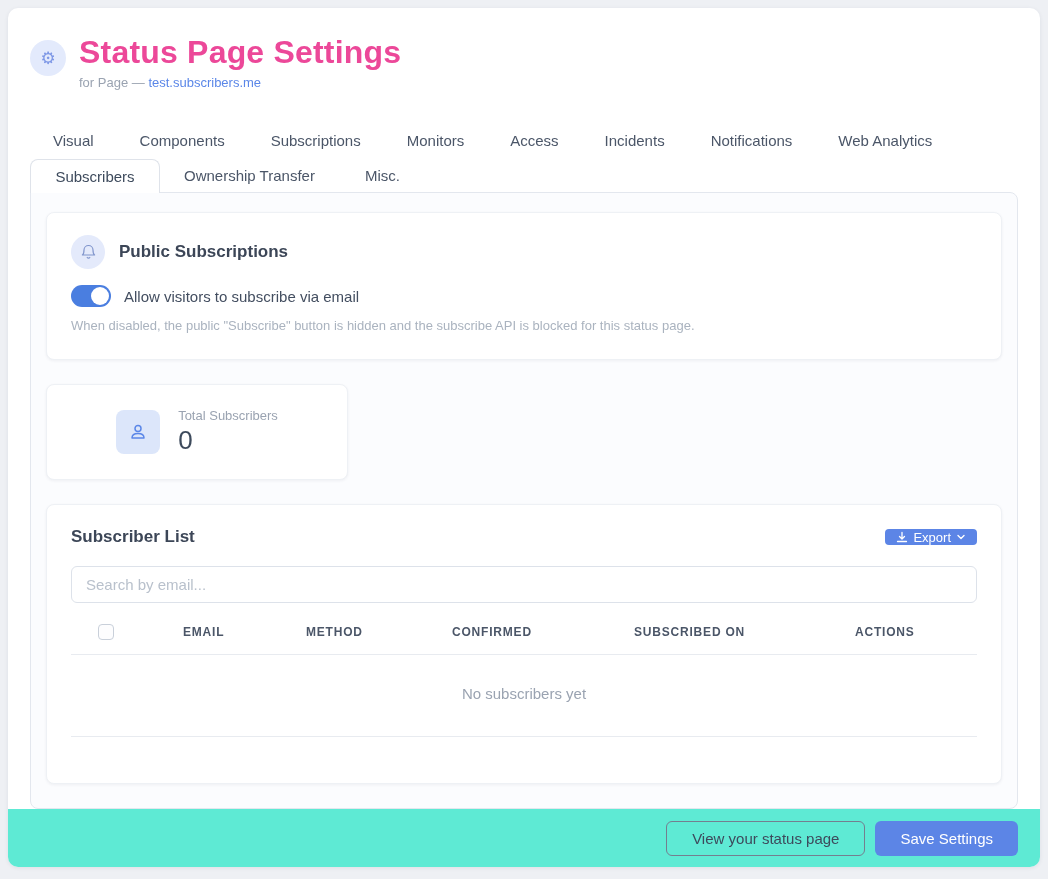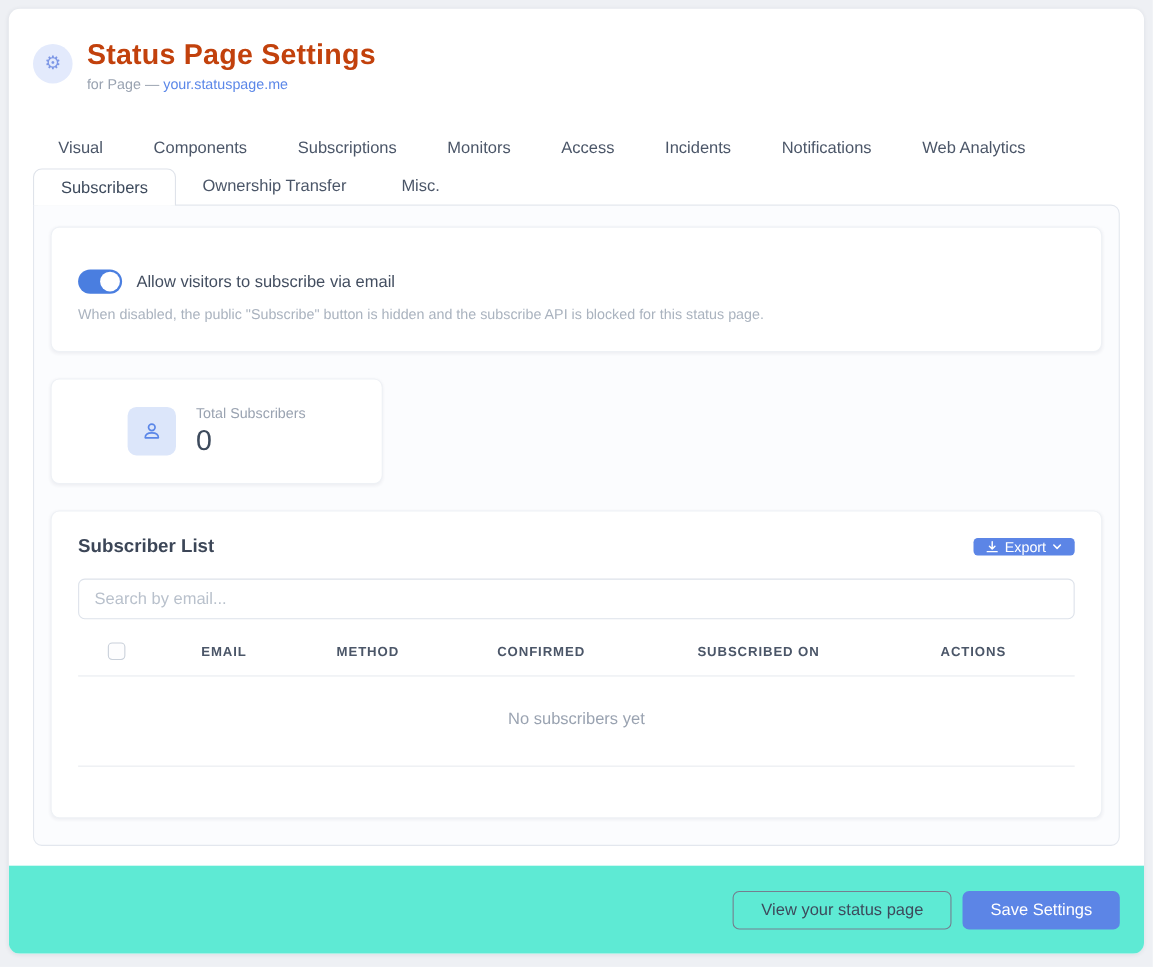--- a/index.html
+++ b/index.html
@@ -21,21 +21,21 @@
     overflow:hidden;
   }
   
   .header { display:flex; align-items:flex-start; gap:13px; padding:26px 22px 0 22px; }
   .gear-badge {
     width:36px; height:36px; border-radius:50%;
     background:#e3eafc; color:#7d97e6;
     display:flex; align-items:center; justify-content:center;
     font-size:17px; margin-top:6px; flex:0 0 auto;
   }
-  .page-title { font-size:26px; font-weight:600; color:#c2410c; letter-spacing:0.2px; }
+  .page-title { font-size:32px; font-weight:600; color:#ec4899; letter-spacing:0.2px; }
   .page-subtitle { font-size:13px; color:#9aa3b1; margin-top:4px; }
   .page-subtitle a { color:#5b87e8; text-decoration:none; font-weight:500; }
   
   .tabs-row1 { display:flex; margin:34px 22px 0 22px; }
   .tab { font-size:15px; color:#4b5668; padding:8px 23px; cursor:pointer; white-space:nowrap; }
   .tabs-row2 { display:flex; margin:2px 22px 0 22px; position:relative; z-index:2; }
   .tab-active {
     font-size:15px; color:#3d4a5c; padding:8px 0;
     width:130px; text-align:center;
     background:#ffffff;
@@ -144,21 +144,21 @@
 <body>
 
 <div class="main-card">
 
   <div class="header">
     <div class="gear-badge">⚙</div>
     <div>
       <div class="page-title">Status Page Settings</div>
       <div class="page-subtitle">
         <span>for Page —</span>
-        <a href="#">your.statuspage.me</a>
+        <a href="#">test.subscribers.me</a>
       </div>
     </div>
   </div>
 
   <div class="tabs-row1">
     <div class="tab">Visual</div>
     <div class="tab">Components</div>
     <div class="tab">Subscriptions</div>
     <div class="tab">Monitors</div>
     <div class="tab">Access</div>
@@ -169,20 +169,29 @@
 
   <div class="tabs-row2">
     <div class="tab-active">Subscribers</div>
     <div class="tab" style="padding:8px 24px;">Ownership Transfer</div>
     <div class="tab" style="padding:8px 26px;">Misc.</div>
   </div>
 
   <div class="tab-content">
 
     <div class="card pub-card">
+      <div class="pub-head">
+        <div class="bell-badge">
+          <svg width="15" height="16" viewBox="0 0 15 16" fill="none" stroke="#8095cc" stroke-width="1.2" stroke-linecap="round" stroke-linejoin="round">
+            <path d="M12 6a4.5 4.5 0 0 0-9 0c0 4-1.6 5-1.6 5h12.2S12 10 12 6z"></path>
+            <path d="M8.8 13.5a1.6 1.6 0 0 1-2.6 0"></path>
+          </svg>
+        </div>
+        <div class="section-title">Public Subscriptions</div>
+      </div>
       <div class="toggle-row">
         <div class="toggle">
             <div class="knob"></div>
           </div>
         <div class="toggle-label">Allow visitors to subscribe via email</div>
       </div>
       <div class="helper-text">When disabled, the public "Subscribe" button is hidden and the subscribe API is blocked for this status page.</div>
     </div>
 
     <div class="card stats-card">

